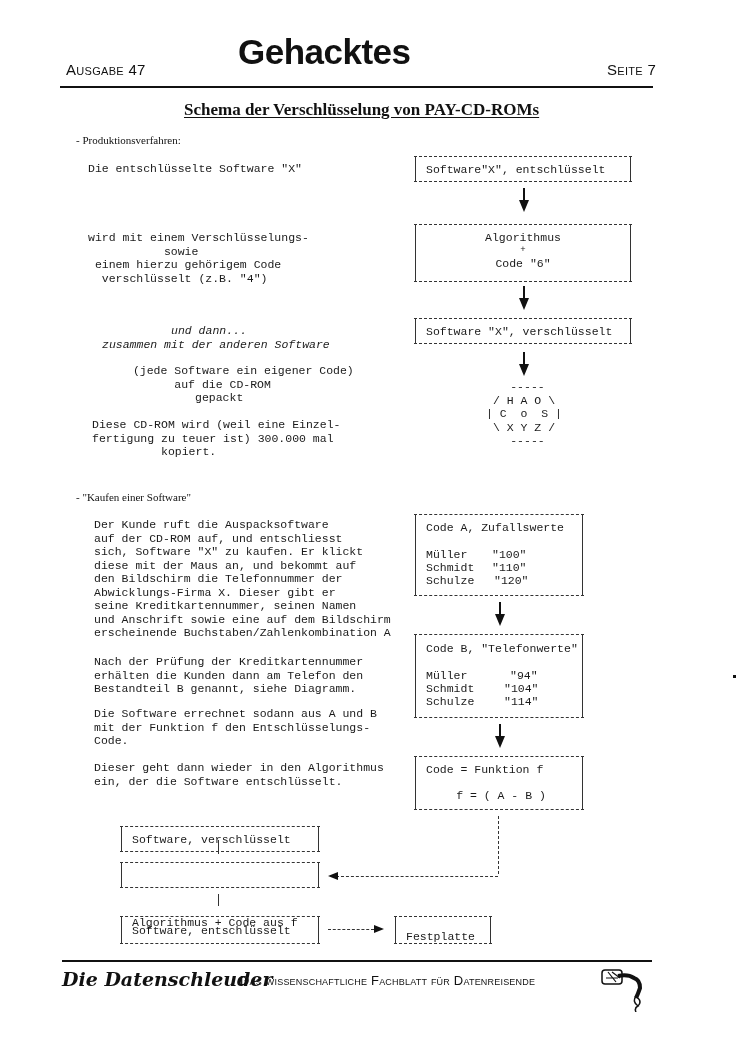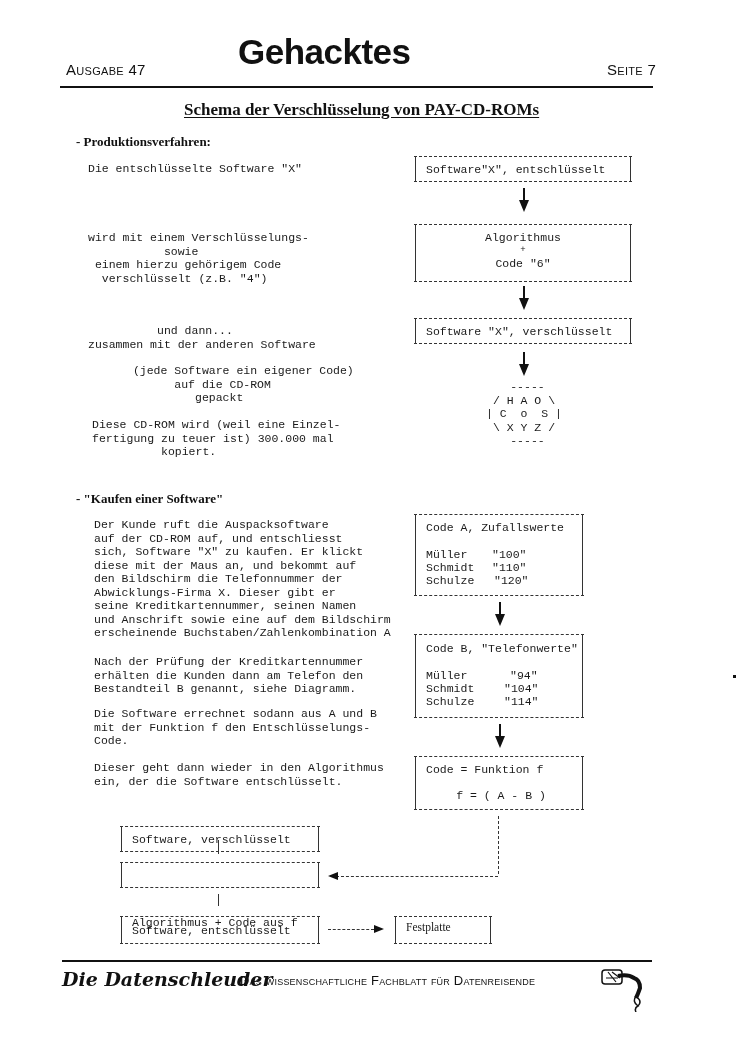--- a/index.html
+++ b/index.html
@@ -3,21 +3,21 @@
 <meta charset="utf-8">
 <style>
   html, body { margin:0; padding:0; background:#ffffff; }
   body { width:739px; height:1055px; position:relative; overflow:hidden; color:#111; }
   .abs { position:absolute; }
   .mono { font-family:"Liberation Mono","DejaVu Sans Mono",monospace; font-size:11.5px; line-height:13.5px; white-space:pre; color:#1a1a1a; }
   .hdr-small { font-family:"Liberation Sans",sans-serif; font-size:15px; font-variant:small-caps; letter-spacing:0.3px; }
   .title { font-family:"Liberation Sans",sans-serif; font-weight:bold; font-size:35px; letter-spacing:-0.5px; }
   .rule { position:absolute; background:#111; }
   .subtitle { font-family:"Liberation Serif",serif; font-weight:bold; font-size:17px; text-decoration:underline; text-underline-offset:2px; }
-  .section { font-family:"Liberation Serif",serif; font-weight:bold; font-size:13px; }
+  .section { font-family:"Liberation Serif",serif; font-weight:normal; font-size:11px; }
   .box { position:absolute; border-top:1px dashed #333; border-bottom:1px dashed #333; }
   .box .bar { position:absolute; top:0; bottom:0; width:0; border-left:1px solid #333; }
   .box .bl { left:1px; }
   .box .br { right:1px; }
   .box-text { position:absolute; left:12px; right:12px; }
   .arrow { position:absolute; width:0; }
   .arrow .shaft { position:absolute; left:-1px; top:0; width:2px; background:#111; }
   .arrow .head { position:absolute; left:-5px; width:0; height:0; border-left:5px solid transparent; border-right:5px solid transparent; border-top:12px solid #111; }
   .vline { position:absolute; width:0; border-left:1px dashed #333; }
   .hline { position:absolute; height:0; border-top:1px dashed #333; }
@@ -34,21 +34,21 @@
 <div class="rule" style="left:60px;top:86px;width:593px;height:2px;"></div>
 
 <div class="abs subtitle" style="left:184px;top:100px;">Schema der Verschlüsselung von PAY-CD-ROMs</div>
 
 <div class="abs section" style="left:76px;top:134px;">- Produktionsverfahren:</div>
 <div class="abs mono" style="left:88px;top:162px;">Die entschlüsselte Software "X"</div>
 <div class="abs mono" style="left:88px;top:231px;">wird mit einem Verschlüsselungs-
            sowie
  einem hierzu gehörigem Code
   verschlüsselt (z.B. "4")</div>
-<div class="abs mono" style="left:88px;top:324px;">          und dann...
+<div class="abs mono" style="left:102px;top:324px;font-style:italic;">          und dann...
 zusammen mit der anderen Software</div>
 <div class="abs mono" style="left:92px;top:364px;margin-left:34px;"> (jede Software ein eigener Code)
        auf die CD-ROM
           gepackt</div>
 <div class="abs mono" style="left:92px;top:418px;">Diese CD-ROM wird (weil eine Einzel-
 fertigung zu teuer ist) 300.000 mal
           kopiert.</div>
 
 <div class="box" style="left:414px;top:156px;width:218px;height:24px;">
   <span class="bar bl"></span>
@@ -168,21 +168,21 @@
   <span class="bar bl"></span>
   <span class="bar br"></span>
   <div class="box-text mono" style="top:7px;">Software, entschlüsselt</div>
 </div>
 <div class="hline" style="left:328px;top:929px;width:46px;"></div>
 <div class="abs" style="left:374px;top:925px;width:0;height:0;border-top:4px solid transparent;border-bottom:4px solid transparent;border-left:10px solid #111;"></div>
 
 <div class="box" style="left:394px;top:916px;width:98px;height:26px;">
   <span class="bar bl"></span>
   <span class="bar br"></span>
-  <div class="box-text mono" style="top:4px;font-family:Liberation Serif, serif;">Festplatte</div>
+  <div class="box-text mono" style="top:13px;">Festplatte</div>
 </div>
 
 <div class="rule" style="left:62px;top:960px;width:590px;height:2px;"></div>
 <div class="abs footer-brand" style="left:62px;top:968px;">Die Datenschleuder</div>
 <div class="abs footer-tag" style="left:244px;top:972px;">-</div>
 <div class="abs footer-tag" style="left:240px;top:973px;text-align:right;">Das wissenschaftliche Fachblatt für Datenreisende</div>
 <svg class="abs" style="left:600px;top:966px;" width="56" height="46" viewBox="0 0 56 46">
   <rect x="2" y="4" width="20" height="14" rx="3" fill="none" stroke="#111" stroke-width="1.5"></rect>
   <path d="M8 6 L16 16 M12 6 L20 12 M6 12 L18 12" stroke="#111" stroke-width="1.2" fill="none"></path>
   <path d="M18 10 Q28 8 34 12 Q40 14 40 22 Q38 28 36 32" stroke="#111" stroke-width="4" fill="none"></path>

